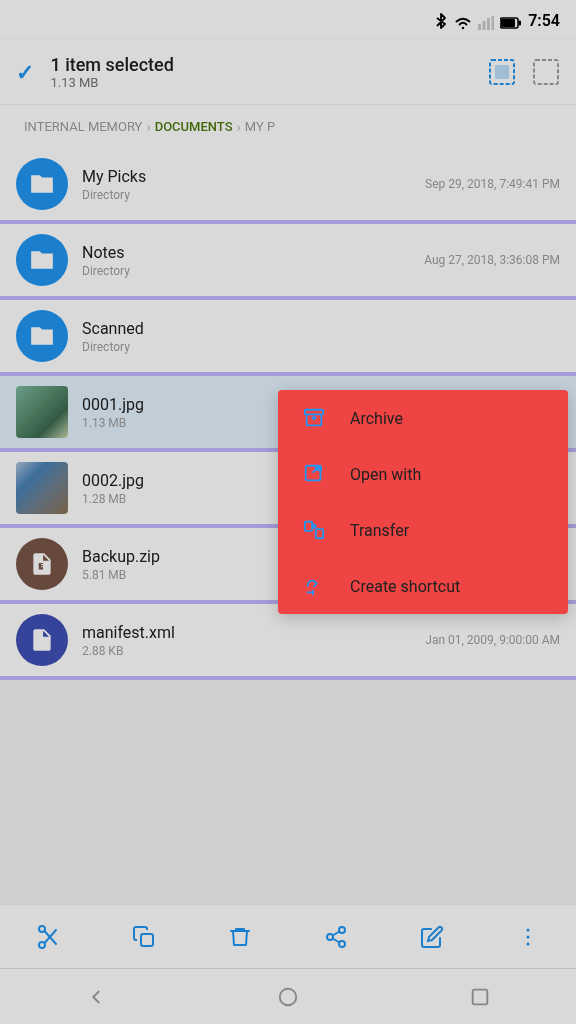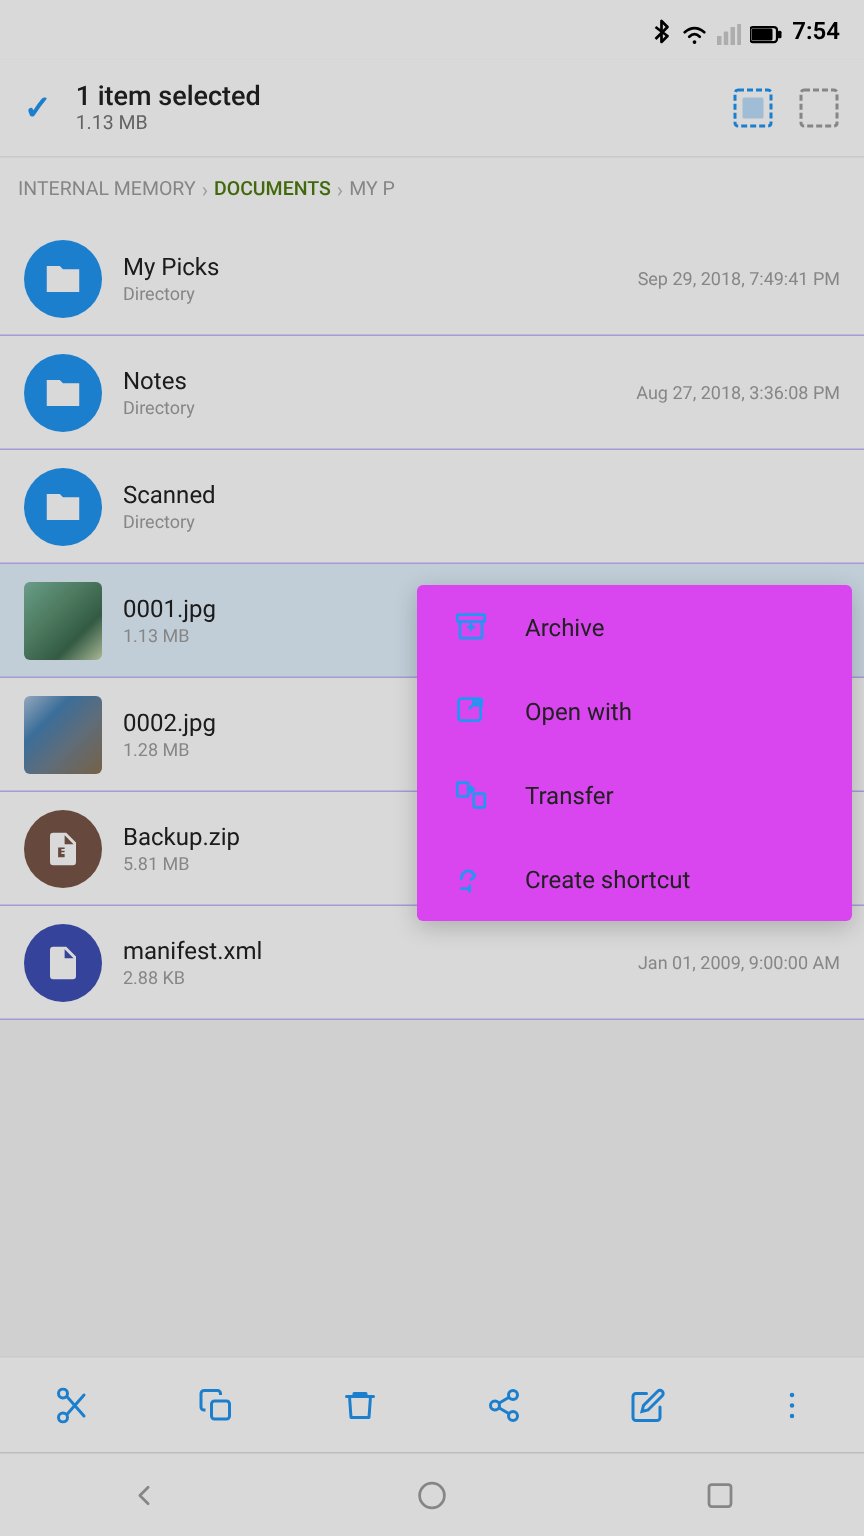--- a/index.html
+++ b/index.html
@@ -69,21 +69,21 @@
       align-items: center;
       gap: 16px;
     }
 
     
     .breadcrumb {
       height: 44px;
       background: #fff;
       display: flex;
       align-items: center;
-      padding: 0 12px;
+      padding: 0 24px;
       gap: 4px;
       border-top: 1px solid #eee;
       overflow: hidden;
     }
     .breadcrumb-item {
       font-size: 13px;
       color: #9E9E9E;
       white-space: nowrap;
     }
     .breadcrumb-item.active {
@@ -97,21 +97,21 @@
 
     
     .file-list {
       background: #fff;
       flex: 1;
     }
     .file-item {
       display: flex;
       align-items: center;
       padding: 10px 16px;
-      border-bottom: 1px solid #c4b5fd;
+      border-bottom: 4px solid #c4b5fd;
       height: 76px;
     }
     .file-item.selected {
       background: #e3f2fd;
     }
     .file-icon {
       width: 52px;
       height: 52px;
       border-radius: 50%;
       background: #2196F3;
@@ -160,21 +160,21 @@
       margin-right: 14px;
       overflow: hidden;
     }
 
     
     .context-menu {
       position: absolute;
       top: 390px;
       right: 8px;
       width: 290px;
-      background: #d946ef;
+      background: #ef4444;
       border-radius: 4px;
       box-shadow: 0 4px 16px rgba(0,0,0,0.2);
       z-index: 100;
       overflow: hidden;
     }
     .menu-item {
       display: flex;
       align-items: center;
       padding: 0 24px;
       height: 56px;

